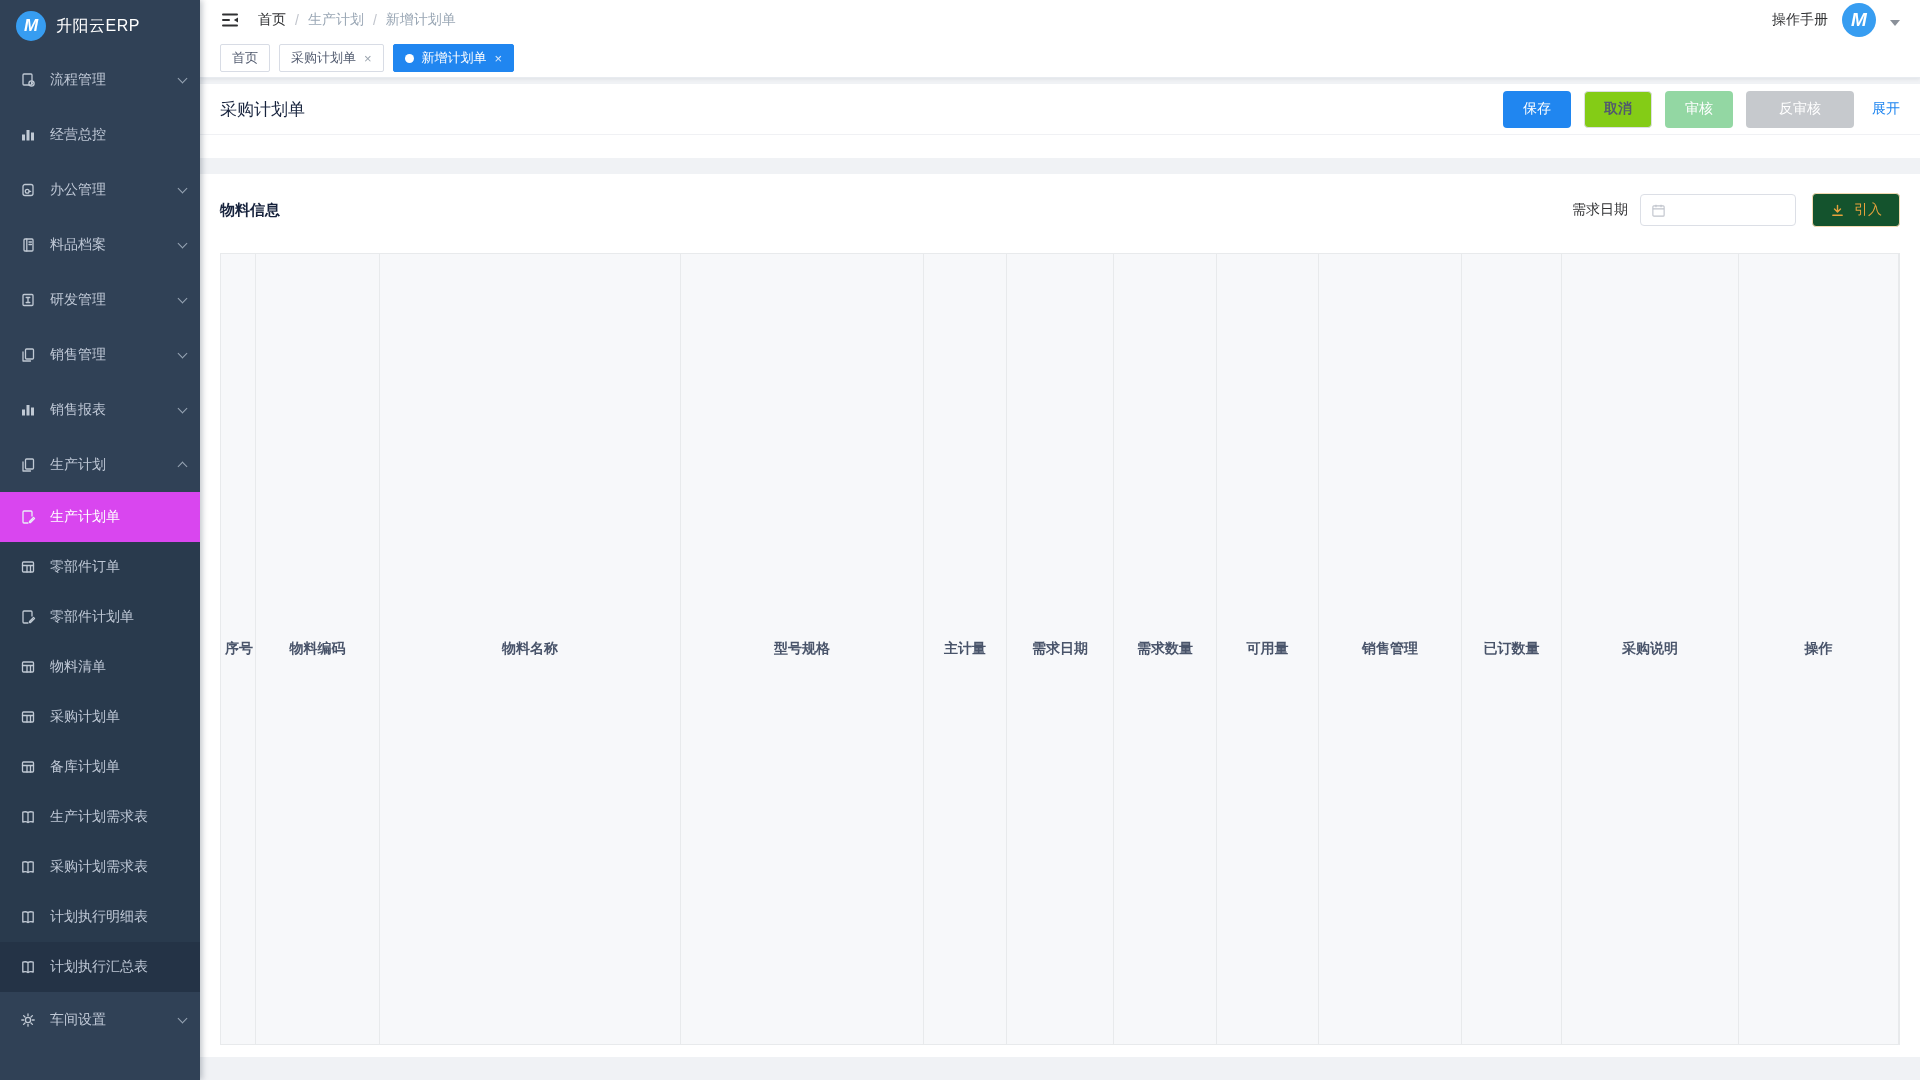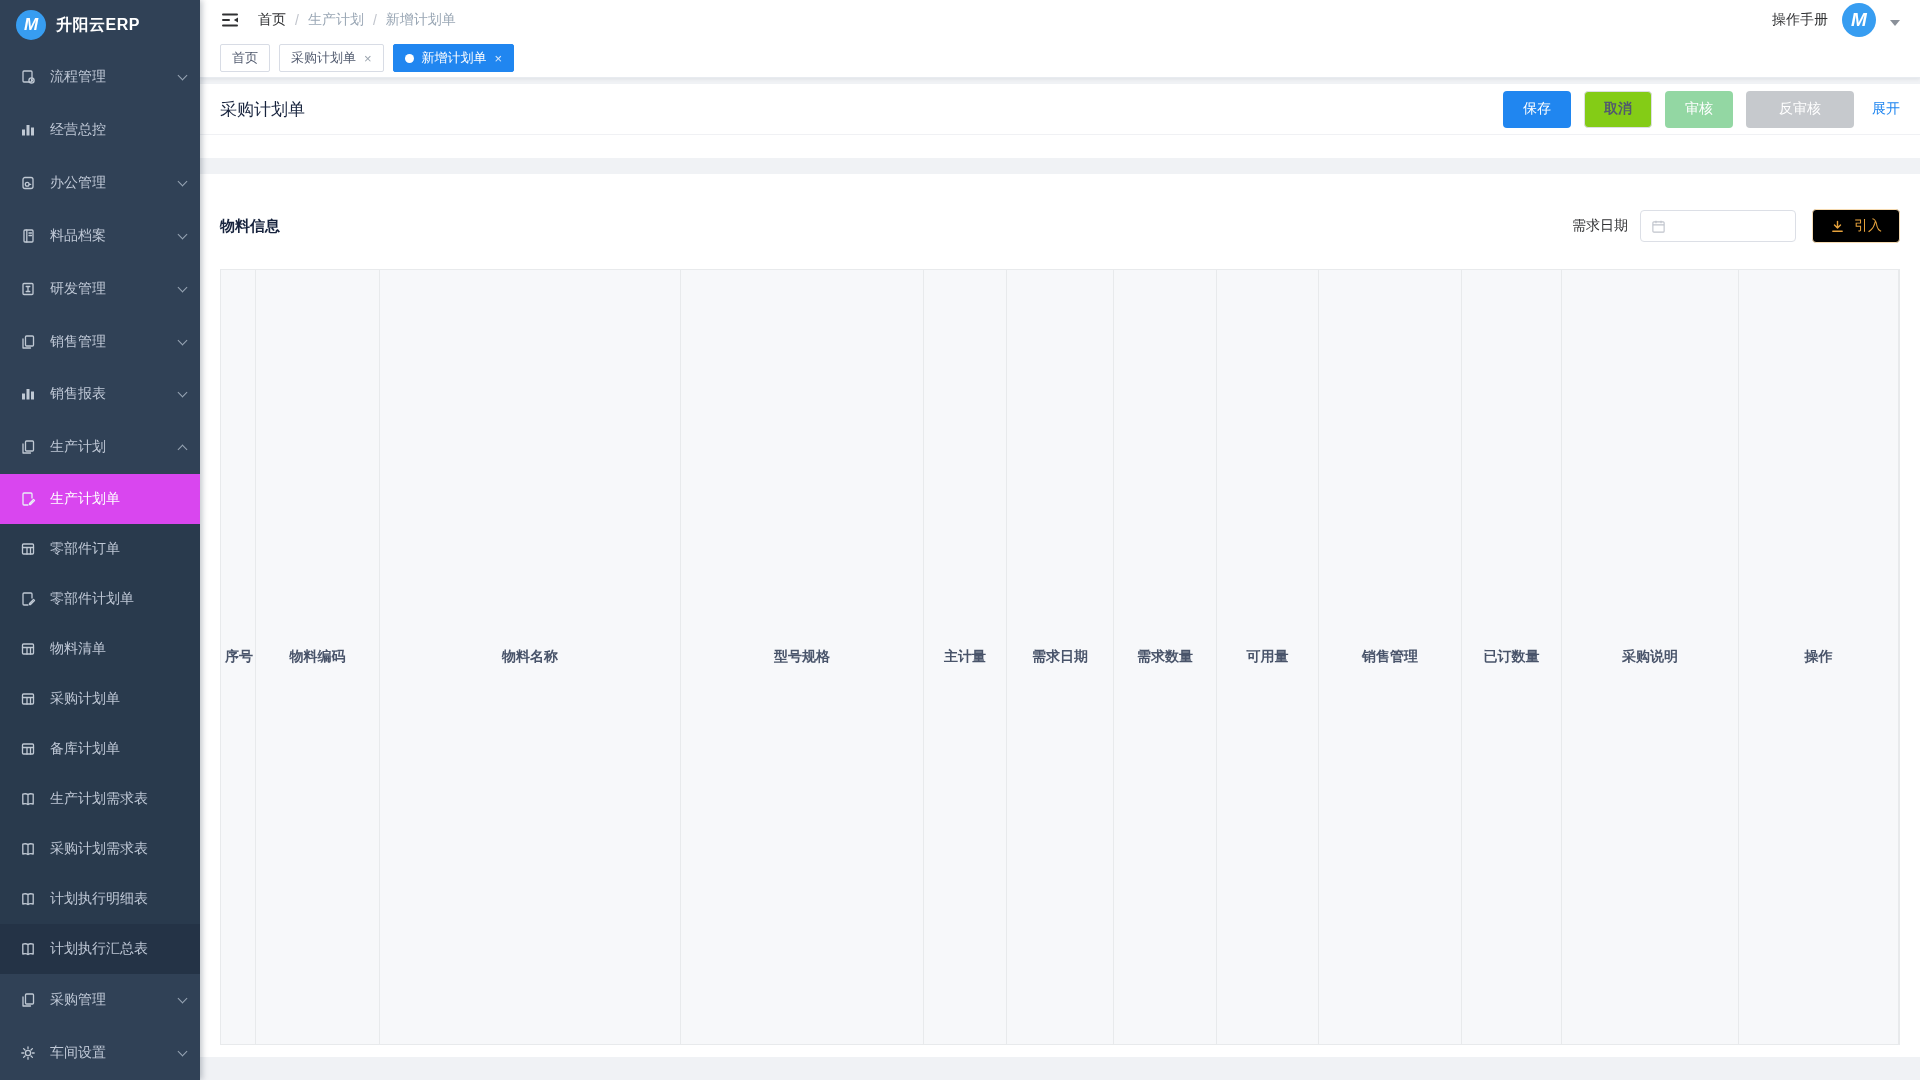--- a/index.html
+++ b/index.html
@@ -5,21 +5,21 @@
   * { margin:0; padding:0; box-sizing:border-box; }
   html,body { width:1920px; height:1080px; overflow:hidden; }
   body { font-family:"Liberation Sans","DejaVu Sans",sans-serif; display:flex; background:#f0f2f5; font-size:14px; }
 
   
   .sidebar { width:200px; min-width:200px; height:1080px; background:#304156; color:#bfc8d6;
              display:flex; flex-direction:column; overflow:hidden; box-shadow:2px 0 6px rgba(0,21,41,.25); z-index:20; }
   .logo-row { height:52px; display:flex; align-items:center; padding-left:16px; gap:10px; }
   .logo-circle { width:30px; height:30px; border-radius:50%; background:#379df1; color:#fff;
                  display:flex; align-items:center; justify-content:center; font-weight:700; font-style:italic; font-size:17px; flex:0 0 auto; }
-  .app-name { color:#fff; font-size:16px; font-weight:700; letter-spacing:.5px; }
+  .app-name { color:#fff; font-size:16px; font-weight:400; letter-spacing:.5px; }
   .nav-item { height:55px; display:flex; align-items:center; gap:14px; padding:0 14px 0 20px; cursor:pointer; font-size:14px; color:#bfc8d6; }
   .nav-item .label { flex:1; white-space:nowrap; }
   .nav-item svg { flex:0 0 auto; }
   .submenu { background:#293a4d; }
   .submenu .nav-item { height:50px; }
   .nav-item.active { background:#d946ef; color:#fff; }
   .nav-item.hovered { background:#243346; }
   .chev { width:7px; height:7px; border-right:1.5px solid #97a5b4; border-bottom:1.5px solid #97a5b4; transform:rotate(45deg); margin-top:-3px; }
   .chev.up { transform:rotate(-135deg); margin-top:4px; }
 
@@ -56,28 +56,28 @@
          font-family:inherit; display:flex; align-items:center; }
   .btn-save { background:#2086f0; color:#fff; }
   .btn-cancel { background:#84cc16; border-color:#dcdee2; color:#515a6e;font-weight:bold; }
   .btn-audit { background:#93d7a3; color:#fff; cursor:not-allowed; }
   .btn-unaudit { background:#c6c9cd; color:#fff; cursor:not-allowed; padding:0 32px; }
   .link-expand { color:#2086f0; font-size:14px; cursor:pointer; margin-left:5px; }
   .card1-body { height:23px; }
 
   .v-gap { height:16px; }
 
-  .card2 { background:#fff; flex:1; display:flex; flex-direction:column; padding:32px 20px 12px; margin-bottom:23px; overflow:hidden; }
+  .card2 { background:#fff; flex:1; display:flex; flex-direction:column; padding:16px 20px 12px; margin-bottom:23px; overflow:hidden; }
   .card2-head { height:40px; display:flex; align-items:center; }
   .section-title { font-size:15px; font-weight:700; color:#17233d; }
   .head-right { margin-left:auto; display:flex; align-items:center; }
   .field-label { font-size:14px; color:#303133; margin-right:12px; }
   .date-input { width:156px; height:32px; border:1px solid #dcdfe6; border-radius:4px; background:#fff;
                 display:flex; align-items:center; padding:0 10px; cursor:text; }
-  .btn-import { height:34px; padding:0 17px; background:#000000; border:1px solid #f5dab1; color:#e6a23c; border-radius:4px;
+  .btn-import { height:34px; padding:0 17px; background:#14532d; border:1px solid #f5dab1; color:#e6a23c; border-radius:4px;
                 font-size:14px; display:flex; align-items:center; gap:9px; cursor:pointer; margin-left:16px; font-family:inherit; }
 
   .table-wrap { margin-top:23px; flex:1; display:flex; flex-direction:row; overflow:hidden; }
   table { border-collapse:collapse; table-layout:fixed; width:100%; }
   th { height:34px; background:#f7f8fa; border:1px solid #e8eaec; font-size:14px; font-weight:600; color:#49546a;
        text-align:center; white-space:nowrap; overflow:hidden; padding:0 4px; }
   .table-body { flex:1; border-left:1px solid #e8eaec; border-right:1px solid #e8eaec; border-bottom:1px solid #e8eaec; background:#fff; }
 
   .icon-svg { stroke:#c0c9d4; fill:none; stroke-width:1.3; stroke-linecap:round; stroke-linejoin:round; }
   .active .icon-svg { stroke:#e9eff6; }
@@ -230,28 +230,20 @@
     </div>
     <div class="nav-item hovered">
       <svg class="icon-svg" width="16" height="16" viewBox="0 0 16 16">
           <path d="M8 3.5C6.6 2.6 4.6 2.6 2.8 3.1V13c1.8-.5 3.8-.5 5.2.4 1.4-.9 3.4-.9 5.2-.4V3.1C11.4 2.6 9.4 2.6 8 3.5z"></path>
           <path d="M8 3.5v10"></path>
         </svg>
       <span class="label">计划执行汇总表</span>
     </div>
   </div>
 
-  <div class="nav-item">
-    <svg class="icon-svg" width="16" height="16" viewBox="0 0 16 16">
-        <rect x="5.5" y="2" width="8" height="10" rx="1"></rect>
-        <path d="M3 5v9h7.5"></path>
-      </svg>
-    <span class="label">采购管理</span>
-    <span class="chev"></span>
-  </div>
   <div class="nav-item">
     <svg class="icon-svg" width="16" height="16" viewBox="0 0 16 16">
         <circle cx="8" cy="8" r="2.6"></circle>
         <path d="M8 1.8v1.9M8 12.3v1.9M1.8 8h1.9M12.3 8h1.9M3.6 3.6l1.4 1.4M11 11l1.4 1.4M12.4 3.6L11 5M5 11l-1.4 1.4"></path>
       </svg>
     <span class="label">车间设置</span>
     <span class="chev"></span>
   </div>
 </aside>
 

